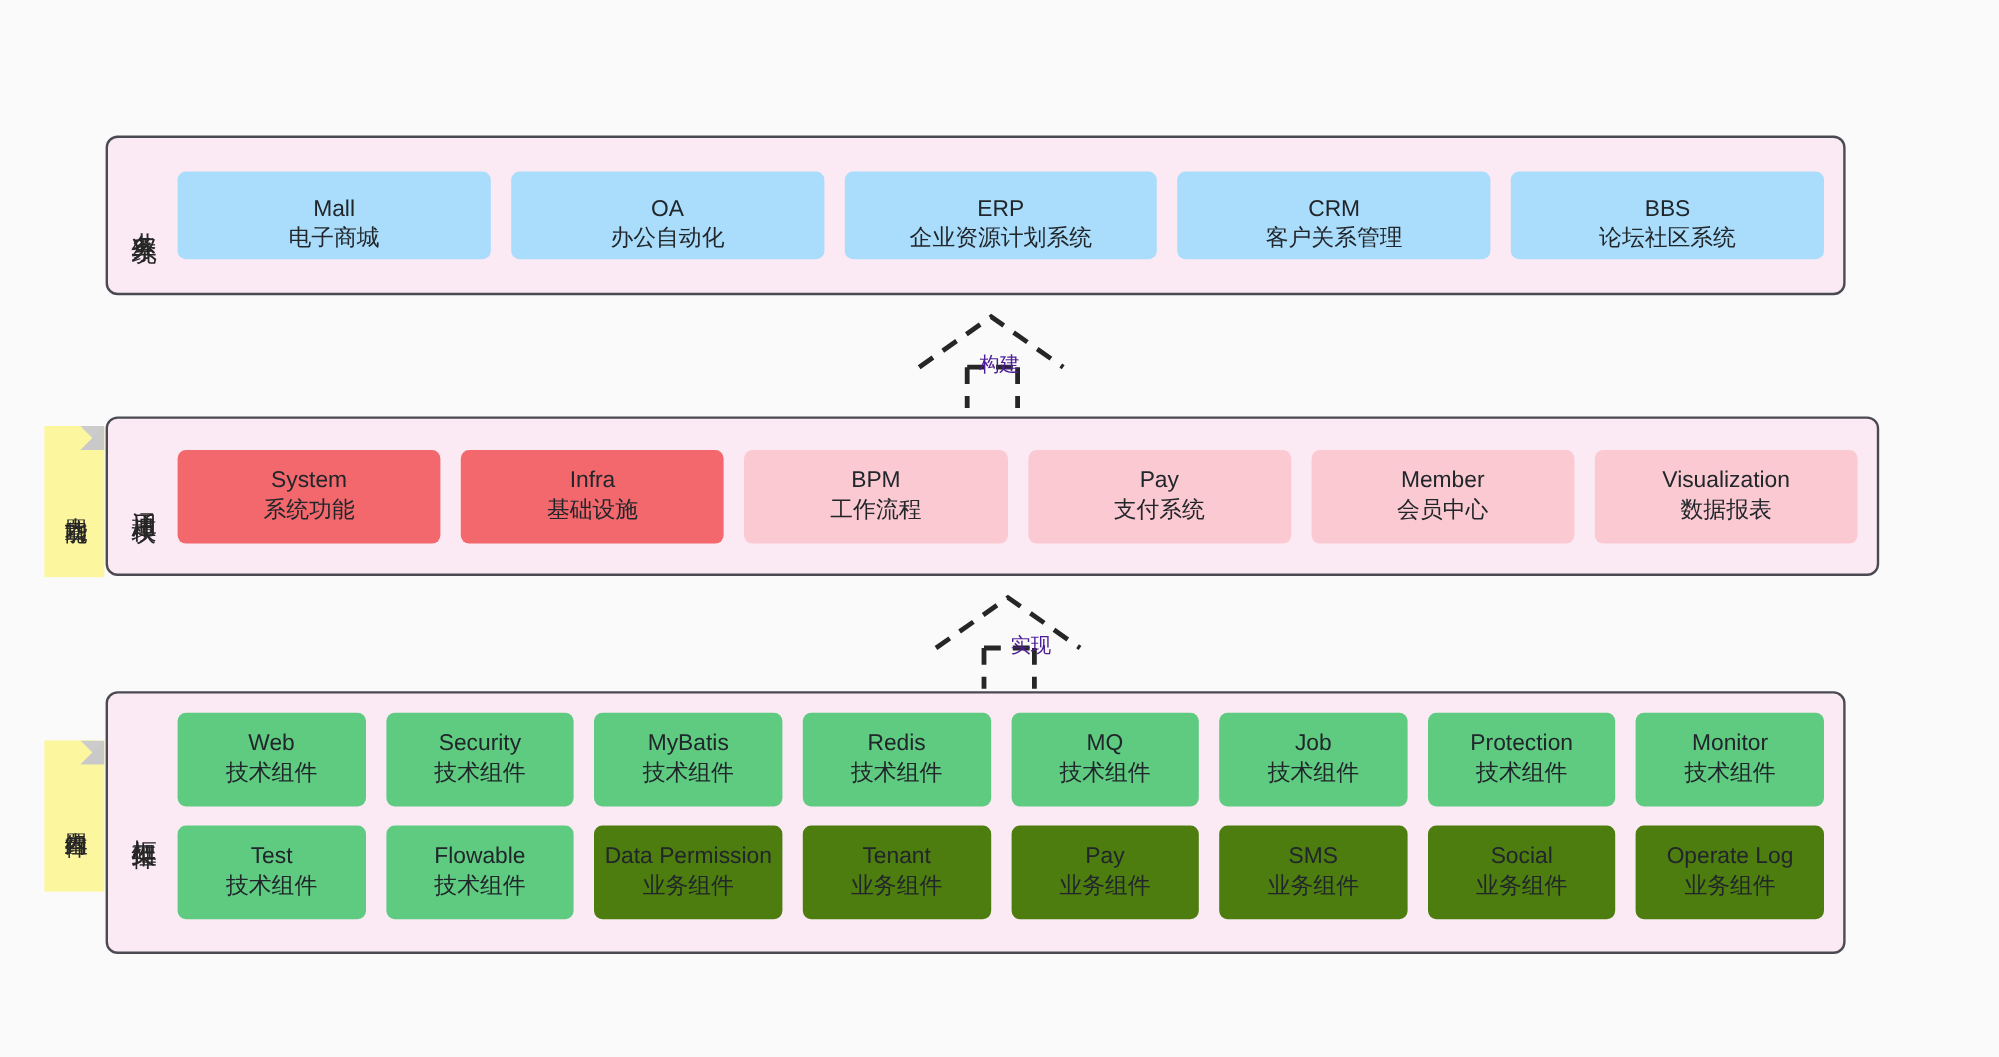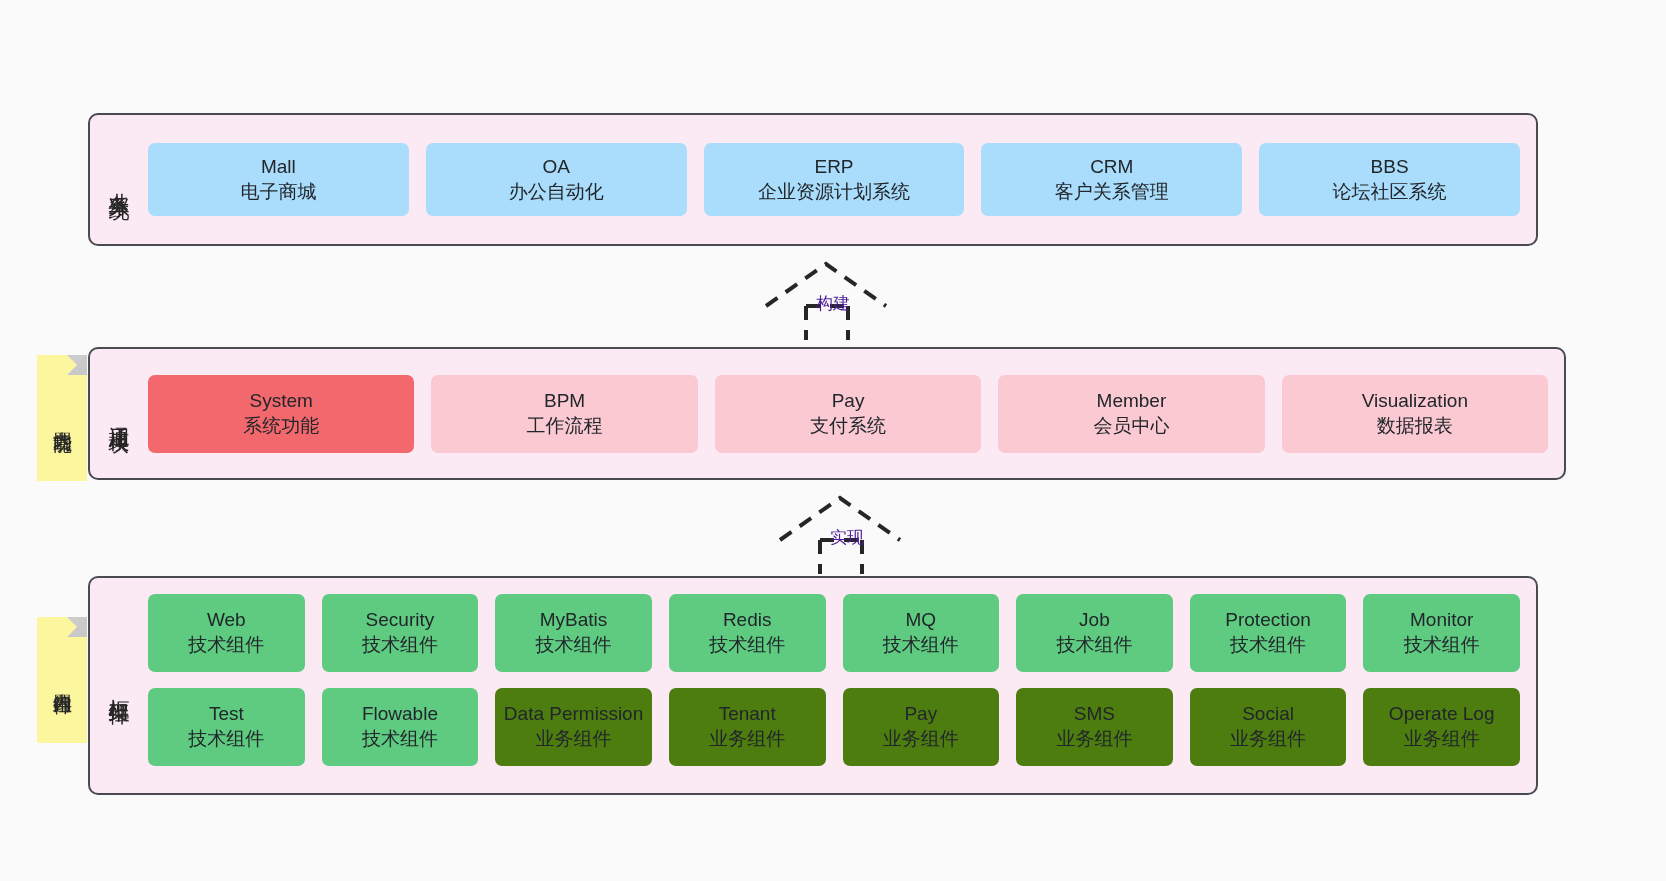--- a/index.html
+++ b/index.html
@@ -65,21 +65,21 @@
 
   
   .c-blue       { background: #aadcfb; }
   .c-red        { background: #f2686c; }
   .c-pink       { background: #fbc9d2; }
   .c-green      { background: #5ecb80; }
   .c-lightgreen { background: #4d7c0f; }
 
   
   #layer-business  { left: 88px;  top: 113px; width: 1450px; height: 133px; }
-  #layer-business  .cell { height: 73px; }
+  #layer-business  .cell { height: 73px; justify-content: flex-end; }
   #layer-common    { left: 88px;  top: 347px; width: 1478px; height: 133px; }
   #layer-common    .cell { height: 78px; }
   #layer-framework { left: 88px;  top: 576px; width: 1450px; height: 219px; }
   #layer-framework .cell { height: 78px; }
   #layer-framework .layer-body { gap: 16px; padding-top: 16px; padding-bottom: 28px; }
 
   
   .note {
     position: absolute;
     width: 50px;
@@ -122,21 +122,21 @@
     position: absolute;
     font-size: 17px;
     color: #4c1d95;
     background: transparent;
     white-space: nowrap;
     user-select: none;
   }
   #arrow-build   { left: 758px; top: 258px; width: 150px; height: 82px; }
   #arrow-build   .arrow-label { left: 58px; top: 34px; }
   #arrow-impl    { left: 772px; top: 492px; width: 150px; height: 82px; }
-  #arrow-impl    .arrow-label { left: 58px; top: 34px; text-align: right; }
+  #arrow-impl    .arrow-label { left: 70px; top: 34px; text-align: right; }
 </style>
 </head>
 <body>
 
 <div class="canvas">
 
   <div class="layer" id="layer-business">
     <div class="layer-title">业务系统</div>
     <div class="layer-body">
       <div class="row">
@@ -173,20 +173,24 @@
   </div>
 
   <div class="layer" id="layer-common">
     <div class="layer-title">通用模块</div>
     <div class="layer-body">
       <div class="row">
         <div class="cell c-red">
           <span class="en">System</span>
           <span class="cn">系统功能</span>
         </div>
+        <div class="cell c-red">
+          <span class="en">Infra</span>
+          <span class="cn">基础设施</span>
+        </div>
         <div class="cell c-pink">
           <span class="en">BPM</span>
           <span class="cn">工作流程</span>
         </div>
         <div class="cell c-pink">
           <span class="en">Pay</span>
           <span class="cn">支付系统</span>
         </div>
         <div class="cell c-pink">
           <span class="en">Member</span>

